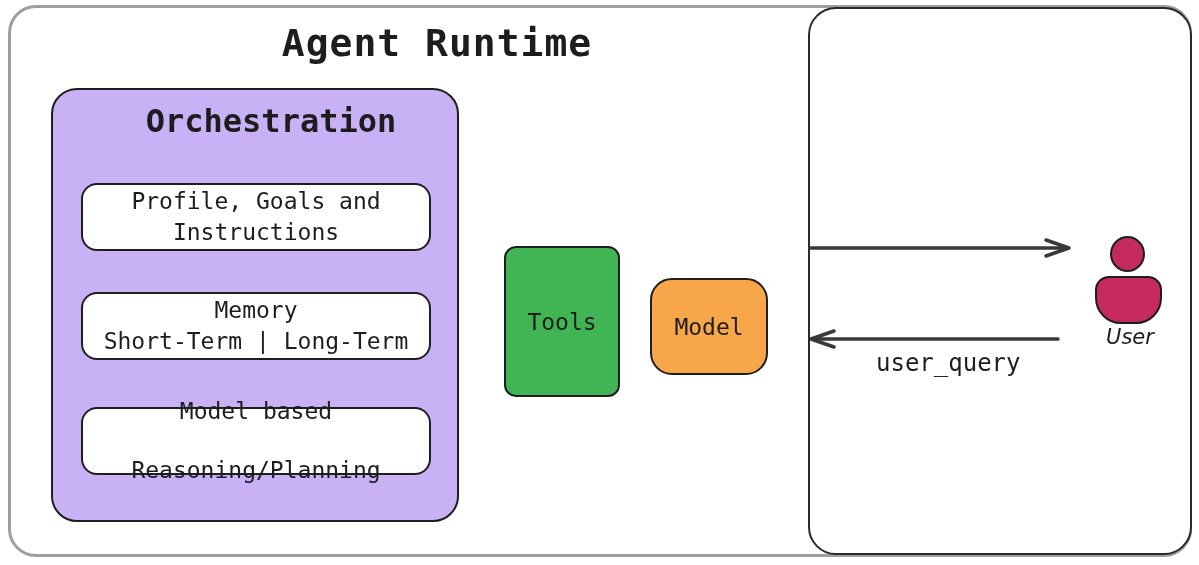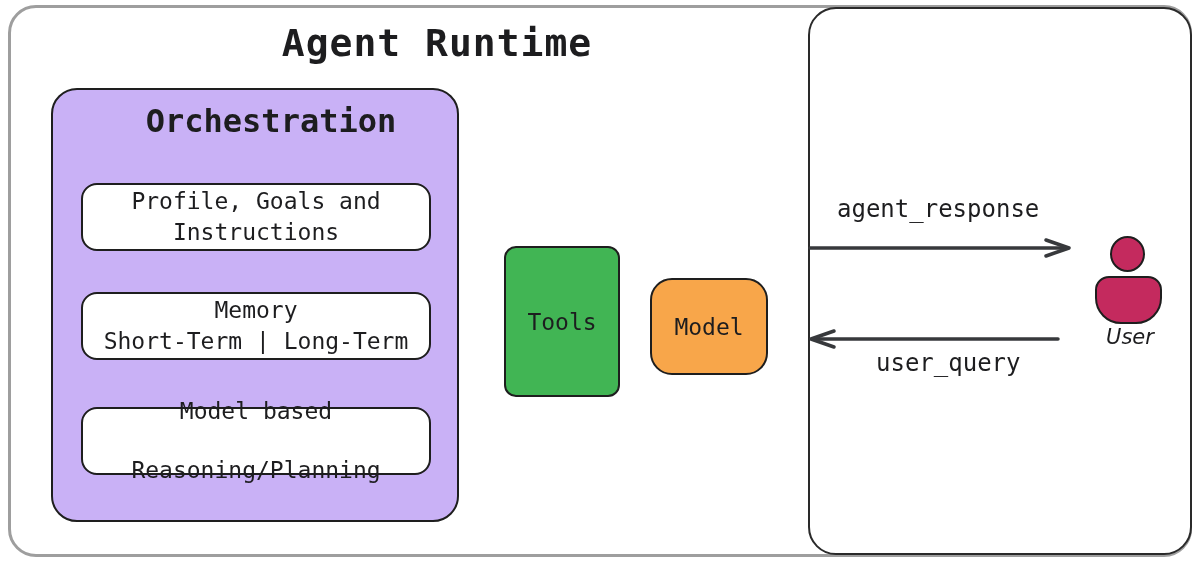--- a/index.html
+++ b/index.html
@@ -185,21 +185,20 @@
   <div class="tools-box" style="background-color: rgb(65, 181, 84);">
     <span>Tools</span>
   </div>
 
   <div class="model-box" style="background-color: rgb(248, 166, 74);">
     <span>Model</span>
   </div>
 
   <div class="interaction-panel"></div>
 
-  <div class="arrow-label agent-response-label">agent_response</div>
 
   <div class="arrow-label user-query-label">user_query</div>
 
   <svg class="arrows-overlay" viewBox="0 0 1199 565" xmlns="http://www.w3.org/2000/svg">
     <g fill="none" stroke-linecap="round" stroke-linejoin="round" stroke-width="3.5" style="stroke: rgb(55, 57, 60);">
       <line x1="810" y1="248" x2="1066" y2="248"></line>
       <polyline points="1046,240 1069,248 1046,256"></polyline>
     </g>
     <g fill="none" stroke-linecap="round" stroke-linejoin="round" stroke-width="3.5" style="stroke: rgb(55, 57, 60);">
       <line x1="1058" y1="339" x2="814" y2="339"></line>

